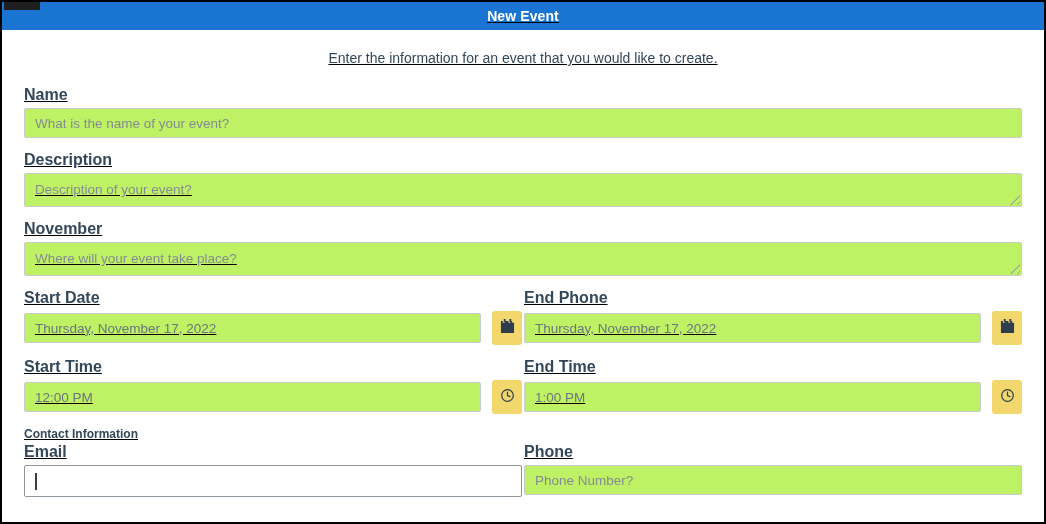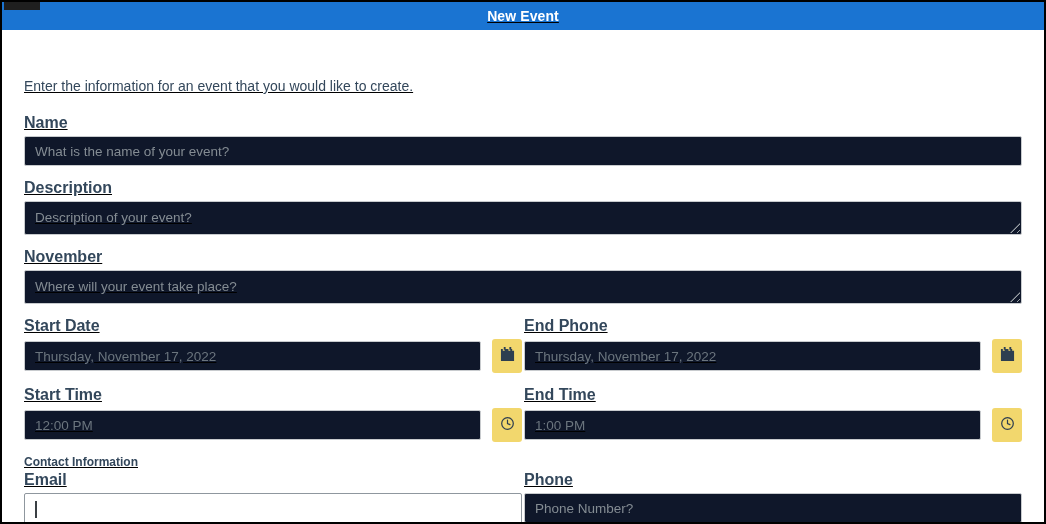--- a/index.html
+++ b/index.html
@@ -36,39 +36,39 @@
     font-size: 14px;
     font-weight: 700;
     letter-spacing: 0.1px;
   }
 
   .dialog-body {
     padding: 20px 22px 0 22px;
   }
 
   .intro {
+    text-align: center;
     font-size: 14px;
     color: #33475b;
     margin-bottom: 20px;
-    margin-top: 28px;
   }
 
   .field { margin-bottom: 13px; }
 
   .field-label {
     display: block;
     font-size: 16px;
     font-weight: 700;
     color: #33475b;
     margin-bottom: 4px;
   }
 
   .text-input, .text-area {
     width: 100%;
-    background: #0f172a;
+    background: #bef264;
     border: 1px solid #c8cbce;
     border-radius: 2px;
     font-family: "Liberation Sans", sans-serif;
     font-size: 13.5px;
     color: #6b757e;
     padding: 0 10px;
     outline: none;
   }
   .text-input { height: 30px; }
   .text-input::placeholder, .text-area::placeholder { color: #848c93; opacity: 1; }

